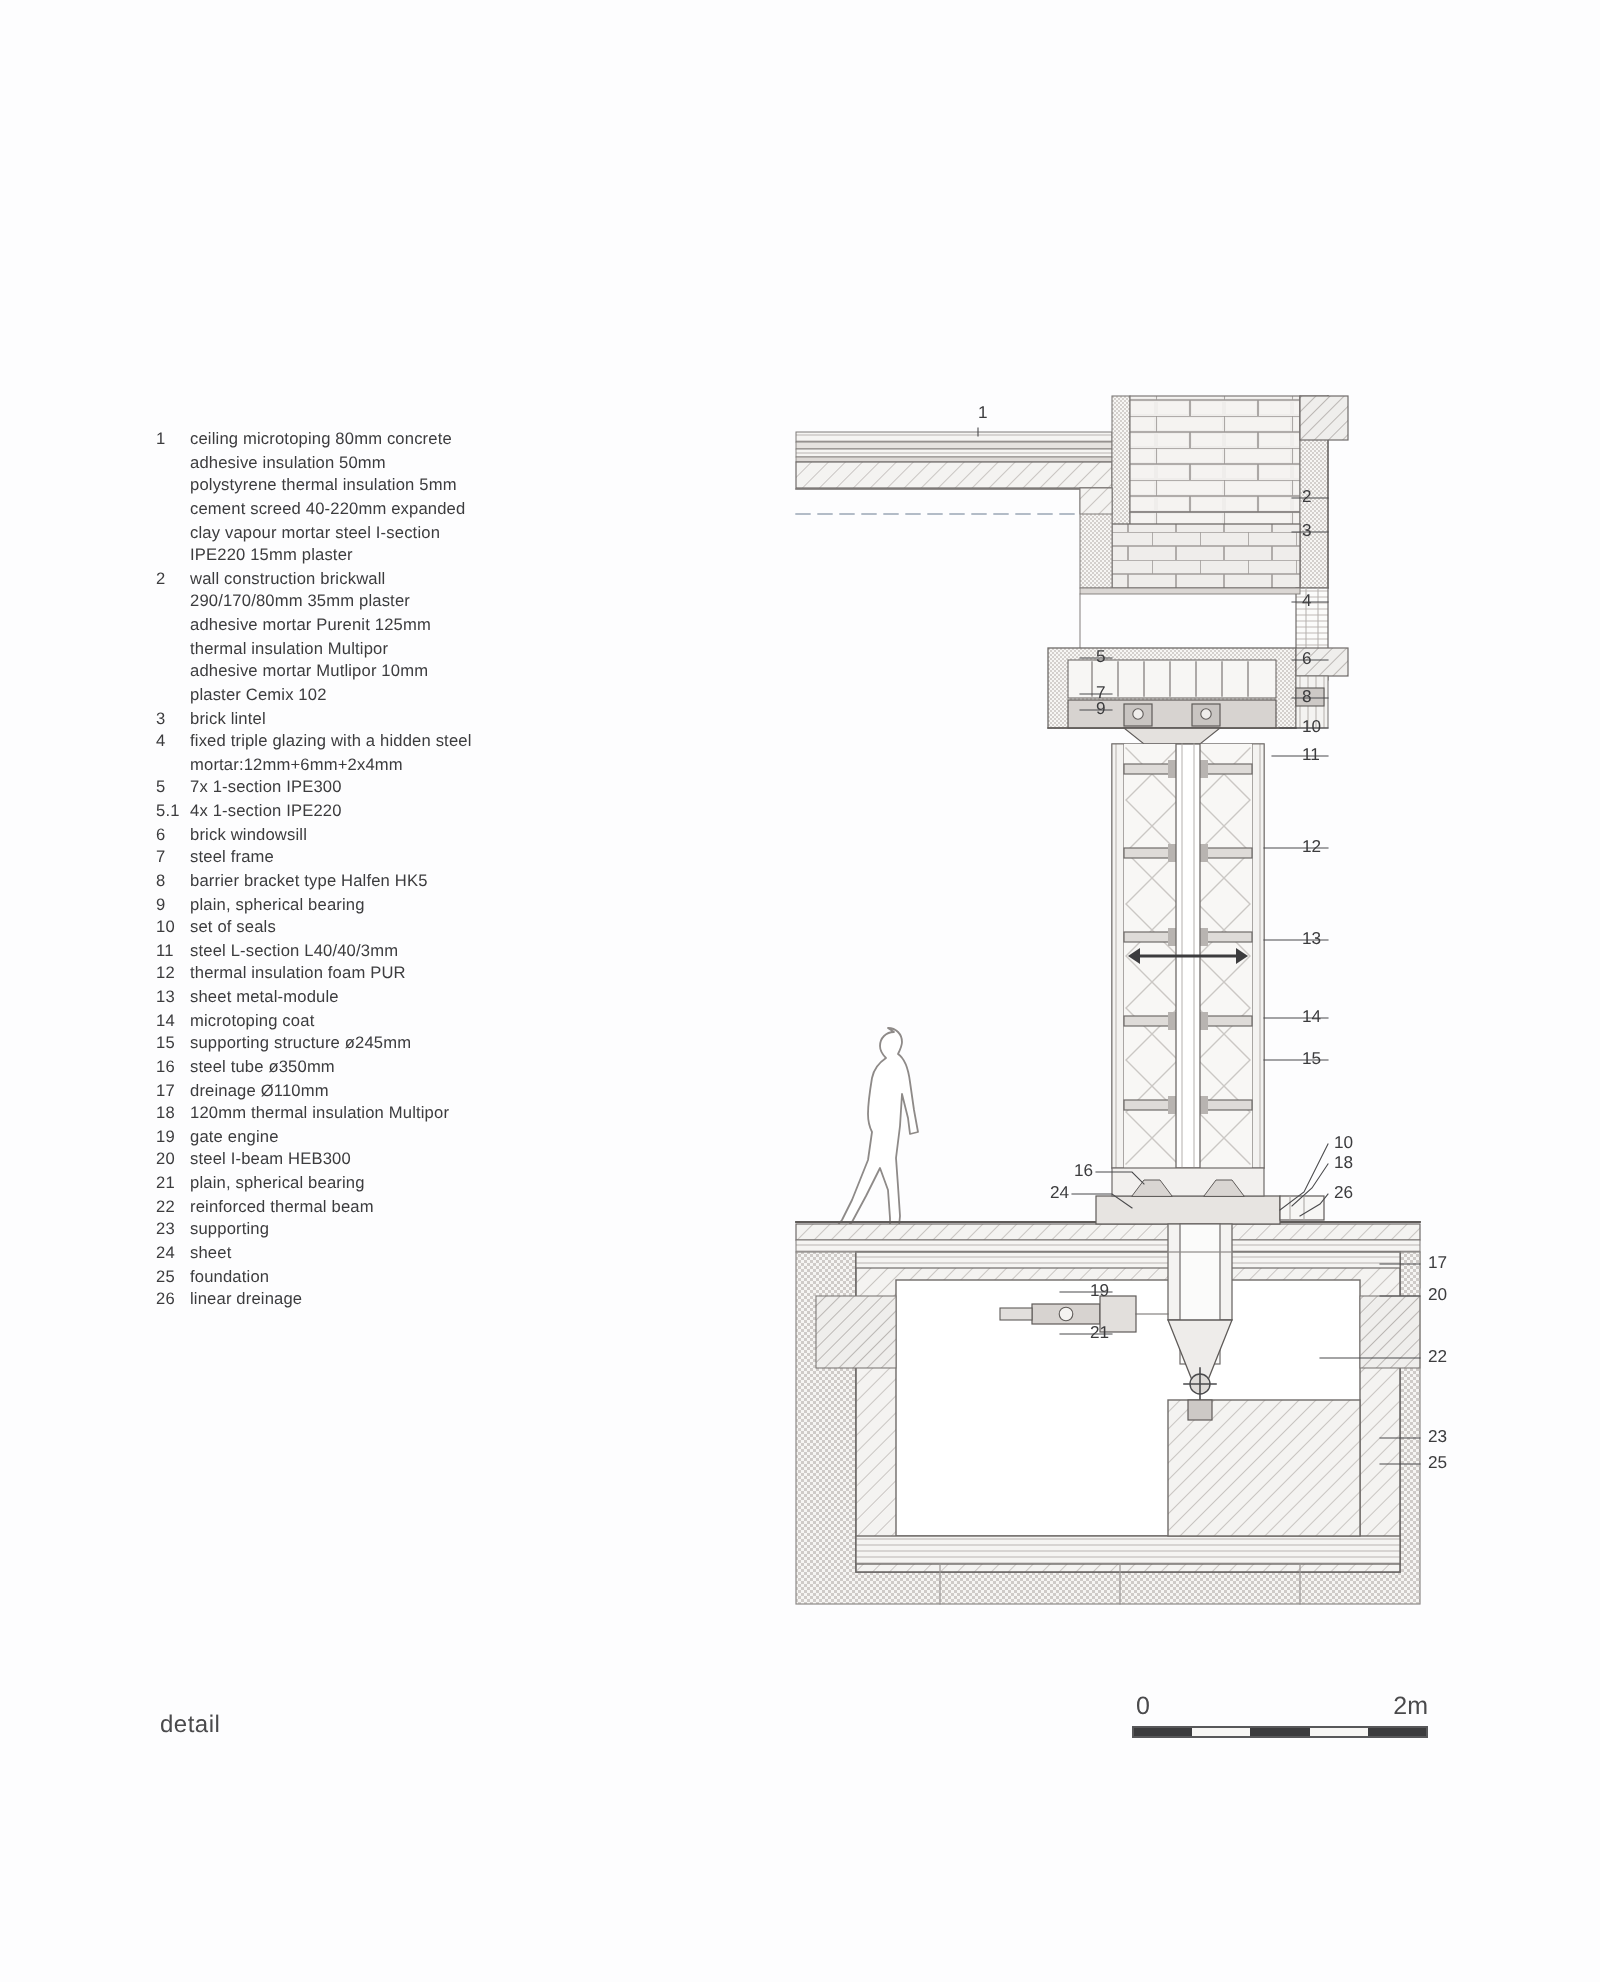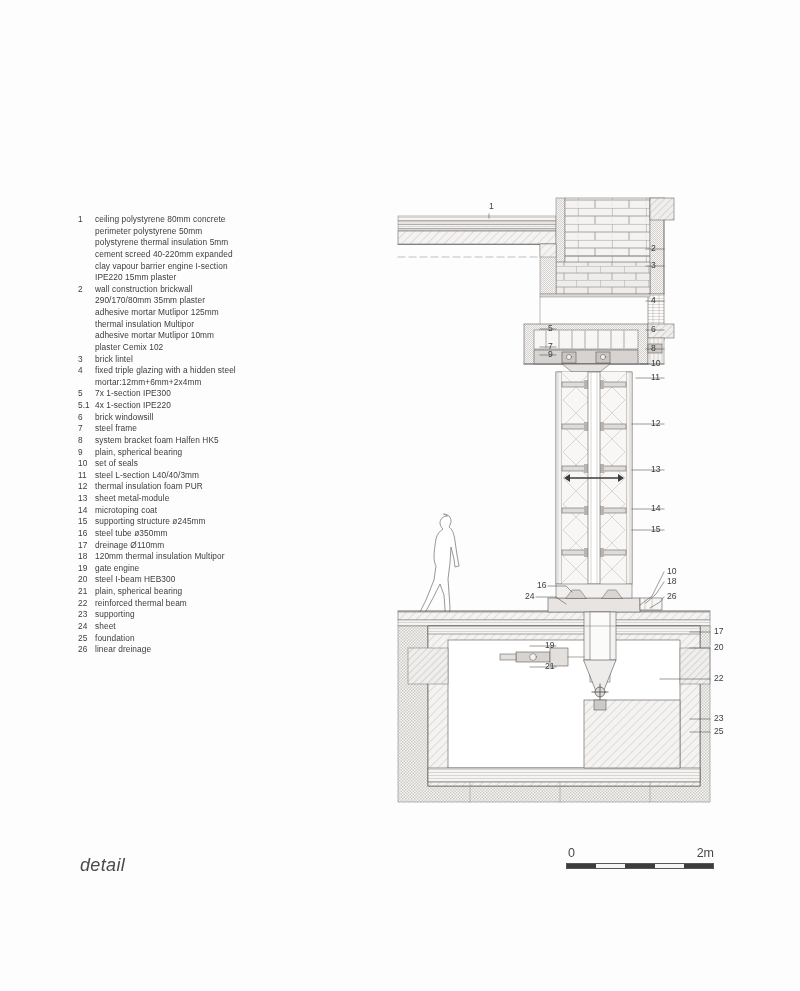--- a/index.html
+++ b/index.html
@@ -11,22 +11,22 @@
 
   
   #legend{position:absolute;left:78px;top:214px;width:200px;}
   .leg-row{display:flex;align-items:flex-start;font-size:8.3px;line-height:11.62px;
            letter-spacing:.01em;color:#3c3c3e;}
   .leg-num{width:17px;flex:0 0 17px;text-align:left;}
   .leg-txt{flex:1 1 auto;}
   .leg-txt .ln{display:block;white-space:nowrap;}
 
   
-  #caption{position:absolute;left:80px;top:855px;font-size:18px;color:#4a4a4c;
-           letter-spacing:.02em;font-style:italic;}
+  #caption{position:absolute;left:80px;top:855px;font-size:12px;color:#4a4a4c;
+           letter-spacing:.02em;}
   #scalewrap{position:absolute;left:566px;top:846px;width:148px;}
   #scalewrap .lbl{position:relative;height:17px;font-size:12.5px;color:#4a4a4c;}
   #scalewrap .lbl .l0{position:absolute;left:2px;top:0;}
   #scalewrap .lbl .l2{position:absolute;right:0px;top:0;}
   #scalebar{position:relative;height:6px;border:.8px solid #58585a;background:#f2f2f0;
             box-sizing:border-box;display:flex;}
   #scalebar i{display:block;height:100%;}
 
   
   #draw{position:absolute;left:0;top:0;}
@@ -36,34 +36,34 @@
 </style>
 </head>
 <body>
 
 <div id="sheet">
 
   <div id="legend">
       <div class="leg-row">
         <span class="leg-num">1</span>
         <span class="leg-txt">
-          <span class="ln">ceiling polystyrene 80mm concrete</span>
-          <span class="ln">perimeter polystyrene 50mm</span>
+          <span class="ln">ceiling microtoping 80mm concrete</span>
+          <span class="ln">adhesive insulation 50mm</span>
           <span class="ln">polystyrene thermal insulation 5mm</span>
           <span class="ln">cement screed 40-220mm expanded</span>
-          <span class="ln">clay vapour barrier engine I-section</span>
+          <span class="ln">clay vapour mortar steel I-section</span>
           <span class="ln">IPE220 15mm plaster</span>
         </span>
       </div>
       <div class="leg-row">
         <span class="leg-num">2</span>
         <span class="leg-txt">
           <span class="ln">wall construction brickwall</span>
           <span class="ln">290/170/80mm 35mm plaster</span>
-          <span class="ln">adhesive mortar Mutlipor 125mm</span>
+          <span class="ln">adhesive mortar Purenit 125mm</span>
           <span class="ln">thermal insulation Multipor</span>
           <span class="ln">adhesive mortar Mutlipor 10mm</span>
           <span class="ln">plaster Cemix 102</span>
         </span>
       </div>
       <div class="leg-row">
         <span class="leg-num">3</span>
         <span class="leg-txt">
           <span class="ln">brick lintel</span>
         </span>
@@ -95,21 +95,21 @@
       </div>
       <div class="leg-row">
         <span class="leg-num">7</span>
         <span class="leg-txt">
           <span class="ln">steel frame</span>
         </span>
       </div>
       <div class="leg-row">
         <span class="leg-num">8</span>
         <span class="leg-txt">
-          <span class="ln">system bracket foam Halfen HK5</span>
+          <span class="ln">barrier bracket type Halfen HK5</span>
         </span>
       </div>
       <div class="leg-row">
         <span class="leg-num">9</span>
         <span class="leg-txt">
           <span class="ln">plain, spherical bearing</span>
         </span>
       </div>
       <div class="leg-row">
         <span class="leg-num">10</span>

